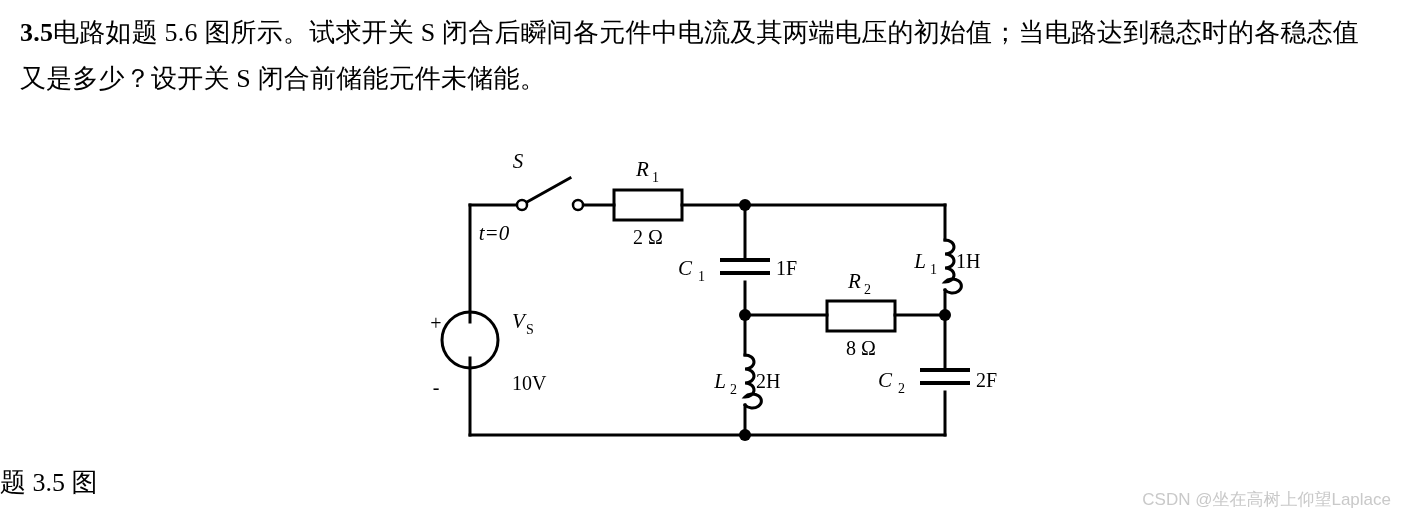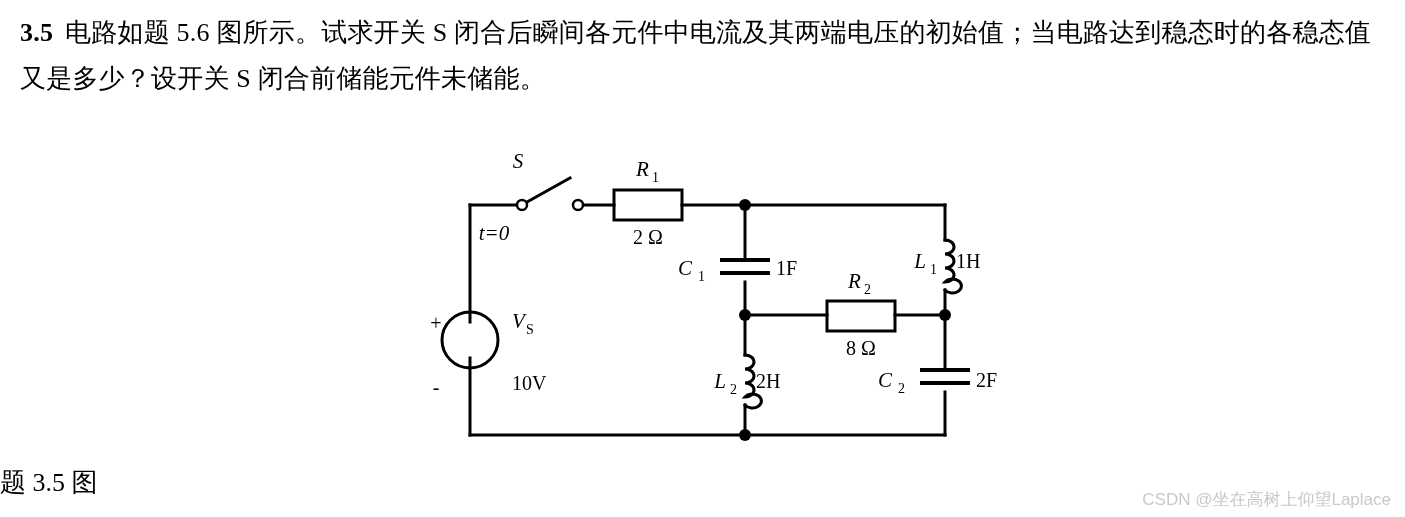--- a/index.html
+++ b/index.html
@@ -19,21 +19,20 @@
     position: absolute;
     left: 20px;
     top: 10px;
     width: 1365px;
     font-size: 26px;
     line-height: 1.75;
     letter-spacing: 0.2px;
   }
   .problem-number {
     font-weight: bold;
-    margin-right: 12px;
   }
   .figure-wrap {
     position: absolute;
     left: 0;
     top: 140px;
     width: 1405px;
     height: 330px;
   }
   .figure-caption {
     position: absolute;

